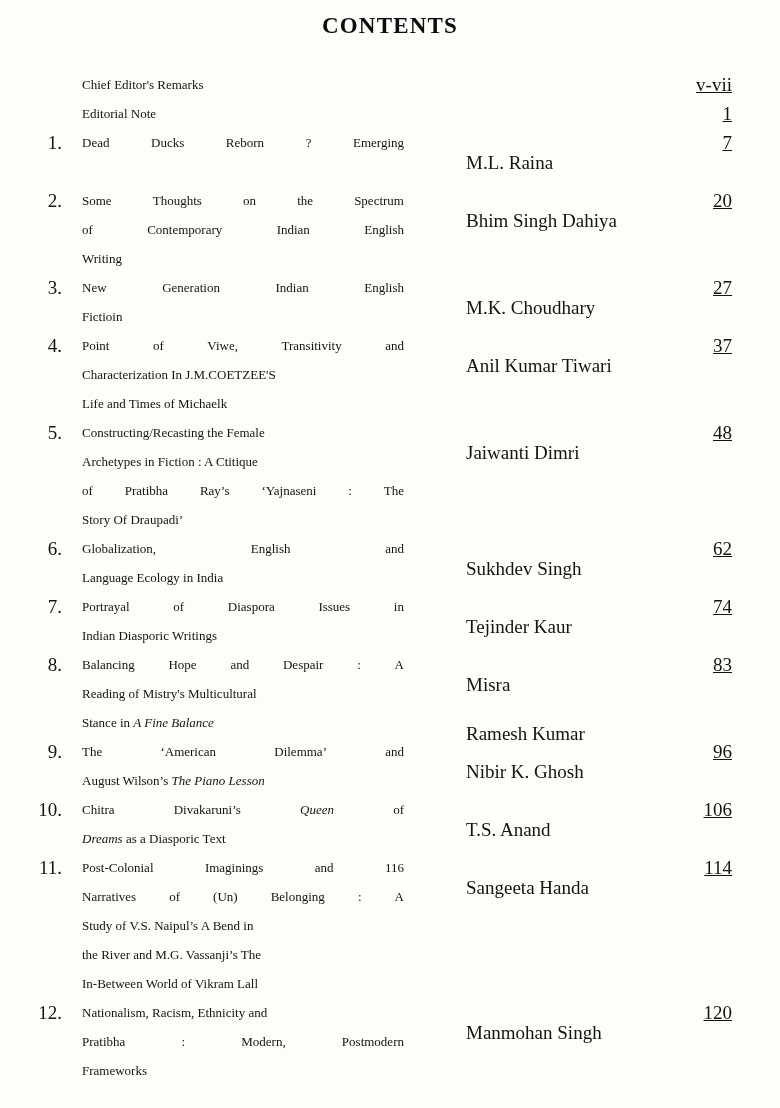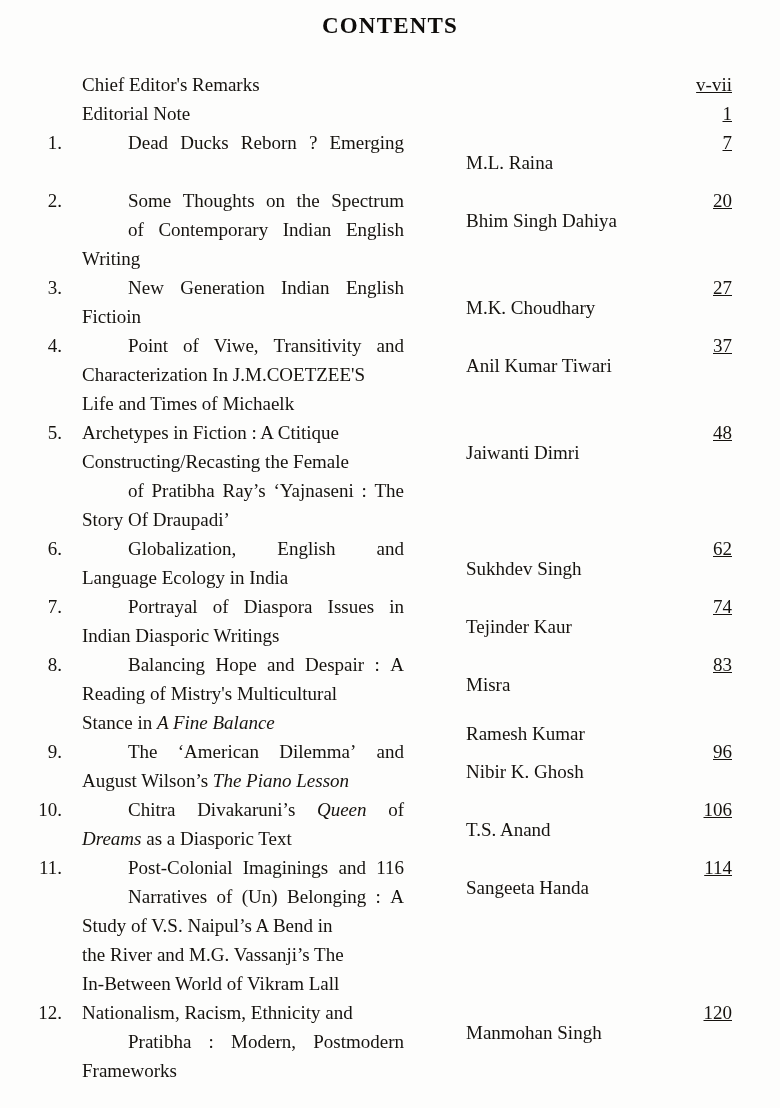--- a/index.html
+++ b/index.html
@@ -51,32 +51,31 @@
     text-align: right;
     font-size: 19px;
     line-height: 29px;
     white-space: nowrap;
   }
   .col-title {
     position: absolute;
     left: 82px;
     top: 0;
     width: 322px;
-    font-size: 19px;
+    font-size: 13px;
     line-height: 29px;
   }
   .col-title .ln {
     display: block;
     white-space: nowrap;
   }
   .col-title .ln.just {
     display: flex;
     justify-content: space-between;
     white-space: nowrap;
-    margin-left: 46px;
   }
   .col-title .ln.just > span {
     display: inline-block;
   }
   .col-author {
     position: absolute;
     left: 466px;
     top: 0;
     width: 220px;
     font-size: 19px;
@@ -193,22 +192,22 @@
           <span class="ln">Life and Times of Michaelk</span>
         </div>
         <div class="col-author">
           <span class="ln">Anil Kumar Tiwari</span>
         </div>
         <div class="col-page">37</div>
       </div>
       <div class="toc-row" style="height: 116px;">
         <div class="col-num">5.</div>
         <div class="col-title">
+          <span class="ln">Constructing/Recasting the Female</span>
           <span class="ln">Archetypes in Fiction : A Ctitique</span>
-          <span class="ln">Constructing/Recasting the Female</span>
           <span class="ln just">
             <span>of</span>
             <span>Pratibha</span>
             <span>Ray’s</span>
             <span>‘Yajnaseni</span>
             <span>:</span>
             <span>The</span>
           </span>
           <span class="ln">Story Of Draupadi’</span>
         </div>

